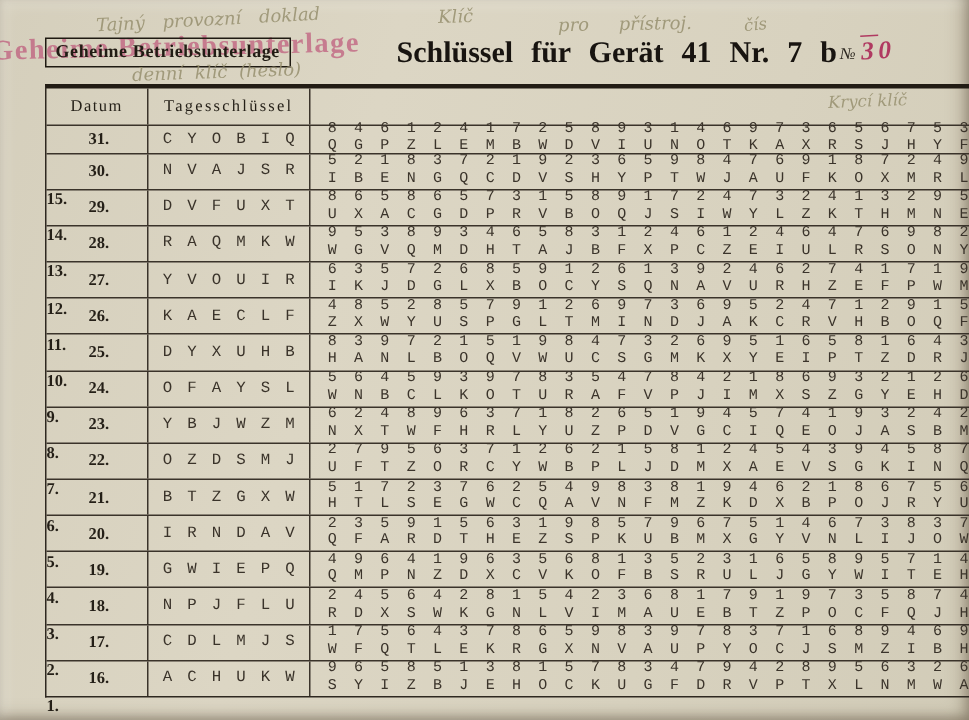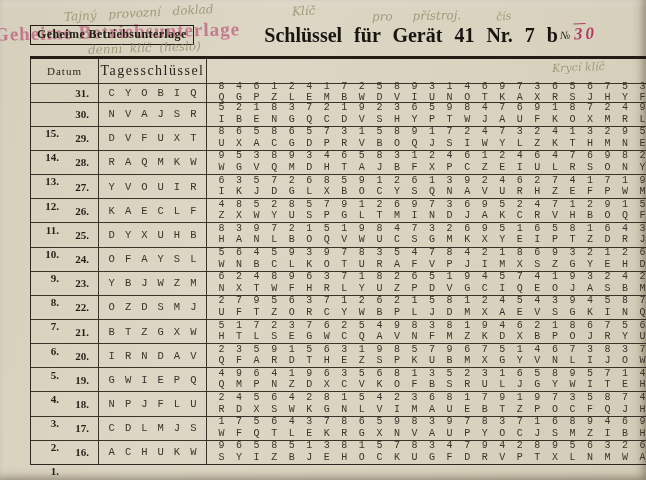--- a/index.html
+++ b/index.html
@@ -52,23 +52,23 @@
     position:absolute;left:30px;top:56px;width:646px;height:409px;
     border:1.2px solid #2e2820;border-top:3.2px solid #221c14;
     display:flex;flex-direction:column;box-sizing:border-box;
   }
   .trow{display:flex;flex:1 1 auto;border-bottom:1px solid #3a332a;min-height:0;}
   .trow:last-child{border-bottom:none;}
   .trow.head{flex:0 0 24px;}
   .c-datum{width:68px;flex:0 0 68px;border-right:1px solid #3a332a;display:flex;align-items:center;box-sizing:border-box;}
   .c-tages{width:108px;flex:0 0 108px;border-right:1px solid #3a332a;display:flex;align-items:center;justify-content:center;gap:10px;box-sizing:border-box;}
   .c-tarn{flex:1 1 auto;display:flex;align-items:center;justify-content:space-between;padding:0 8px;box-sizing:border-box;position:relative;}
-  .hlabel{justify-content:center;font-size:14px;letter-spacing:1.5px;color:#241f17;font-weight:400;}
+  .hlabel{justify-content:center;font-size:11px;letter-spacing:1.5px;color:#241f17;font-weight:400;}
   .head .c-datum{letter-spacing:1px;font-size:11px;}
-  .d1,.d2{display:inline-block;text-align:right;font-size:11px;font-weight:700;color:#241f17;}
+  .d1,.d2{display:inline-block;font-size:11px;font-weight:700;color:#241f17;}
   .d1{width:28px;margin-top:38px;}
   .d2{width:30px;margin-right:6px;}
   .tch{font-family:"Liberation Mono",monospace;font-size:10.5px;color:#3a332a;}
   .pair{display:flex;flex-direction:column;align-items:center;width:13px;line-height:10.5px;}
   .dig,.let{font-family:"Liberation Mono",monospace;font-size:10px;color:#3b342b;}
   .dig{margin-bottom:1px;}
 </style>
 </head>
 <body>
 

